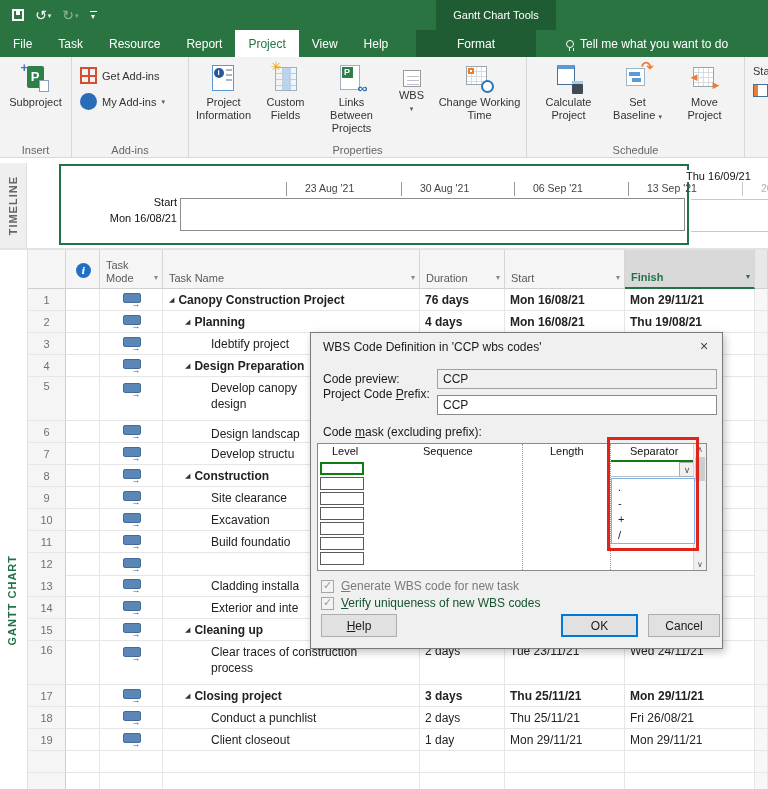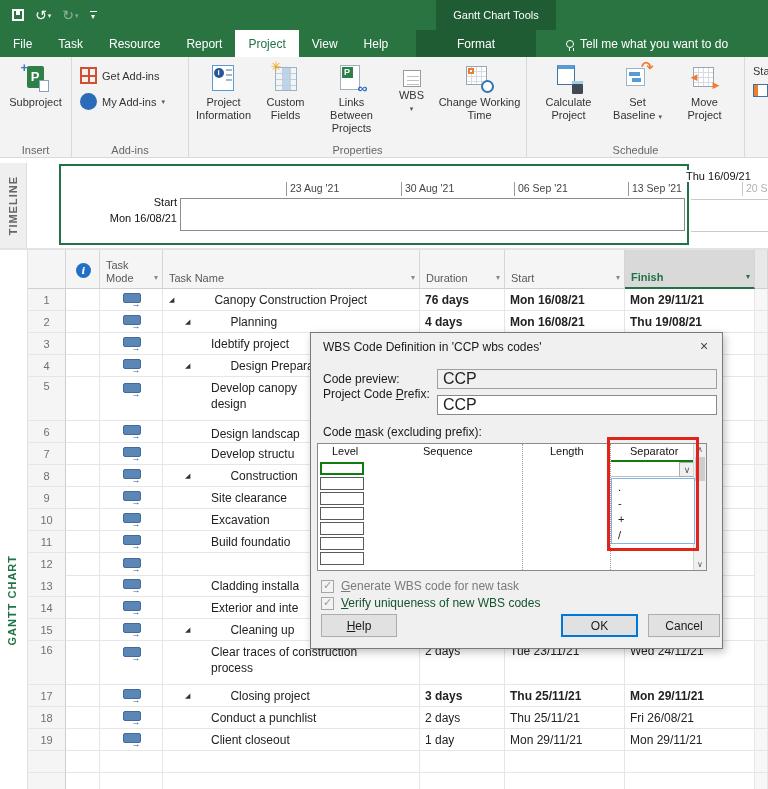--- a/index.html
+++ b/index.html
@@ -89,21 +89,21 @@
   .ic-upd{width:15px;height:13px;border:1px solid #41719c;background:
     linear-gradient(#ed7d31,#ed7d31) 0 0/4px 100% no-repeat,#fff;flex:0 0 auto;}
 
   
   .tl-strip{position:absolute;left:0;top:163px;width:27px;height:85px;background:#efefef;border-right:1px solid #dcdcdc;
     display:flex;align-items:center;justify-content:center;}
   .vlabel{writing-mode:vertical-rl;transform:rotate(180deg);font-size:11px;font-weight:bold;letter-spacing:1px;color:#666;}
   .timeline{position:absolute;left:27px;top:163px;width:741px;height:85px;background:#fff;margin-left:32px;}
   .tl-selbox{position:absolute;left:0;top:1px;width:630px;height:81px;border:2px solid var(--accent);background:#fff;}
   .tl-status-date{position:absolute;left:625px;top:7px;font-size:11px;color:#111;background:#fff;padding:0 2px;white-space:nowrap;}
-  .tl-tick{position:absolute;top:19px;font-size:10.5px;color:#444;border-left:1px solid #999;padding-left:3px;height:14px;line-height:13px;white-space:nowrap;}
+  .tl-tick{position:absolute;top:19px;font-size:10.5px;color:#444;border-left:1px solid #999;padding-left:18px;height:14px;line-height:13px;white-space:nowrap;}
   .tl-tick.dim{color:#b0b0b0;border-left-color:#c9c9c9;text-align:center;}
   .tl-startlabel{position:absolute;left:30px;top:31px;width:88px;text-align:right;font-size:11px;line-height:16px;color:#111;}
   .tl-bar{position:absolute;left:121px;top:35px;width:505px;height:33px;border:1px solid #8c8c8c;background:#fff;}
   .tl-bar-cont{position:absolute;left:632px;top:36px;width:109px;height:33px;border-top:1px solid #c9c9c9;border-bottom:1px solid #c9c9c9;}
 
   .pane-sep{position:absolute;left:0;top:248px;right:0;height:2px;background:#e3e3e3;}
 
   
   .gc-strip{position:absolute;left:0;top:250px;width:28px;bottom:0;background:#fff;border-right:1px solid #e0e0e0;}
   .gc-strip .vlabel{position:absolute;left:6px;top:305px;color:var(--accent);}
@@ -121,36 +121,36 @@
     font-family:"DejaVu Serif",serif;font-style:italic;}
   .ghead .h-info{justify-content:center;}
   .trow{height:22px;}
   .trow.tall{height:44px;}
   .trow>div{border-right:1px solid #e6e6e6;border-bottom:1px solid #e6e6e6;display:flex;align-items:center;overflow:hidden;}
   .trow.tall>div{align-items:flex-start;padding-top:3px;}
   .c-num{background:#f5f5f5;border-right:1px solid #cfcfcf !important;color:#707070;font-size:11px;justify-content:center;}
   .c-extra{background:#f7f7f7;}
   .c-name{white-space:pre-line;line-height:16px;}
   .c-name .tri{font-size:7px;color:#333;margin-right:4px;flex:0 0 auto;}
-  .c-name.sum{font-weight:normal;gap:36px;}
+  .c-name.sum{font-weight:bold;}
   .c-val{padding-left:5px;}
   .c-val.b{font-weight:bold;}
   .tmode{position:relative;width:17px;height:13px;margin:0 auto;flex:0 0 auto;}
   .trow.tall .tmode{margin-top:3px;}
   .tmode::before{content:"";position:absolute;left:0;top:0;width:16px;height:8px;background:#5b87b7;border:1px solid #44699a;border-radius:2px;}
   .tmode::after{content:"→";position:absolute;right:-1px;bottom:-3px;font-size:9px;line-height:1;color:#2d5f94;font-weight:bold;}
 
   
   .dialog{position:absolute;left:310px;top:332px;width:413px;height:317px;background:#f0f0f0;
     border:1px solid #7a7a7a;box-shadow:2px 3px 8px rgba(0,0,0,.25);font-size:12px;z-index:10;}
   .dlg-title{position:absolute;left:12px;top:7px;font-size:12px;color:#1a1a1a;}
   .dlg-close{position:absolute;right:8px;top:4px;width:20px;height:18px;text-align:center;font-size:14px;color:#444;line-height:18px;}
   .dlg-label{position:absolute;left:12px;font-size:12px;color:#1a1a1a;}
   .dlg-field{position:absolute;left:126px;width:280px;height:20px;border:1px solid #8a8a8a;background:#fff;
-    font-size:16px;line-height:18px;padding:0 5px;}
+    font-size:12px;line-height:18px;padding:0 5px;}
   .dlg-field.readonly{background:#f0f0f0;border-color:#a0a0a0;}
   .mask-table{position:absolute;left:6px;top:110px;width:390px;height:128px;background:#fff;border:1px solid #8a8a8a;}
   .mask-head{position:absolute;top:0;left:0;right:13px;height:16px;font-size:11px;color:#111;}
   .mask-head span{position:absolute;top:1px;}
   .mh-level{left:14px;} .mh-seq{left:105px;} .mh-len{left:232px;} .mh-sep{left:312px;}
   .mask-div{position:absolute;top:0;bottom:0;border-left:1px dotted #9a9a9a;}
   .mask-div.d1{left:204px;} .mask-div.d2{left:292px;}
   .lvcol{position:absolute;left:2px;top:18px;}
   .lvbox{width:44px;height:13px;border:1px solid #5a5a5a;background:#fff;margin-bottom:2px;}
   .lvbox.sel{border:2px solid #107c10;}

